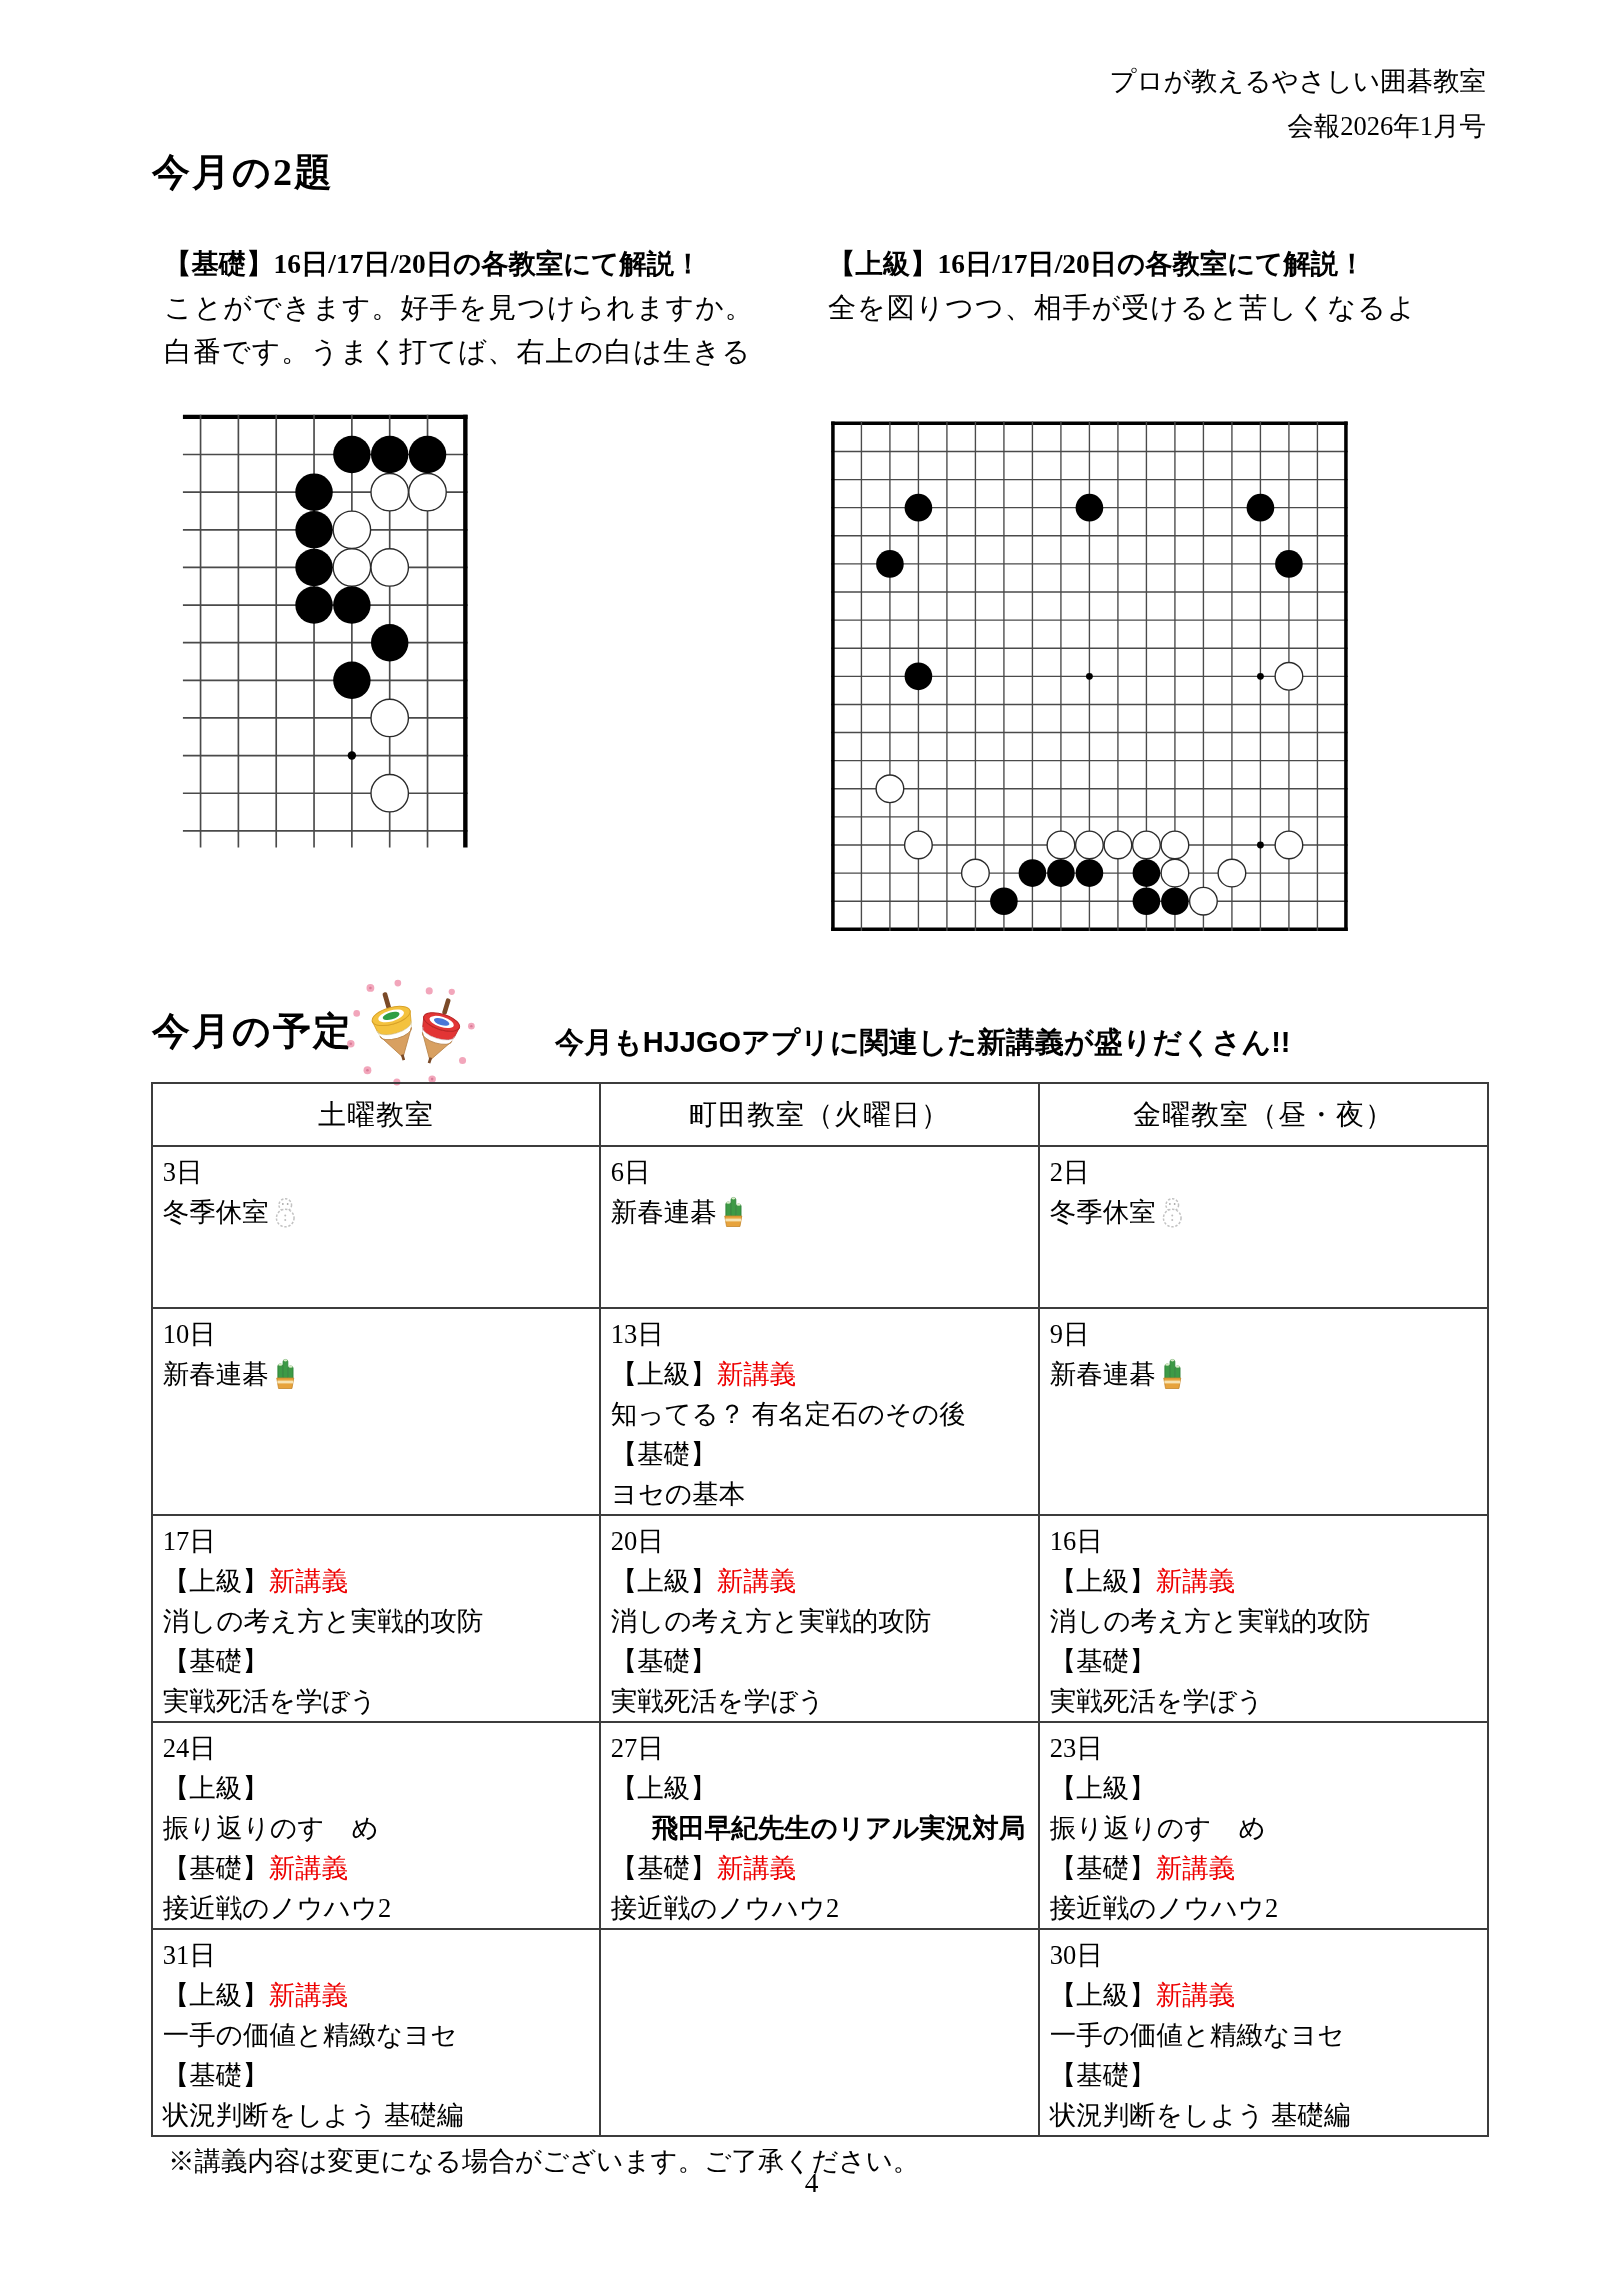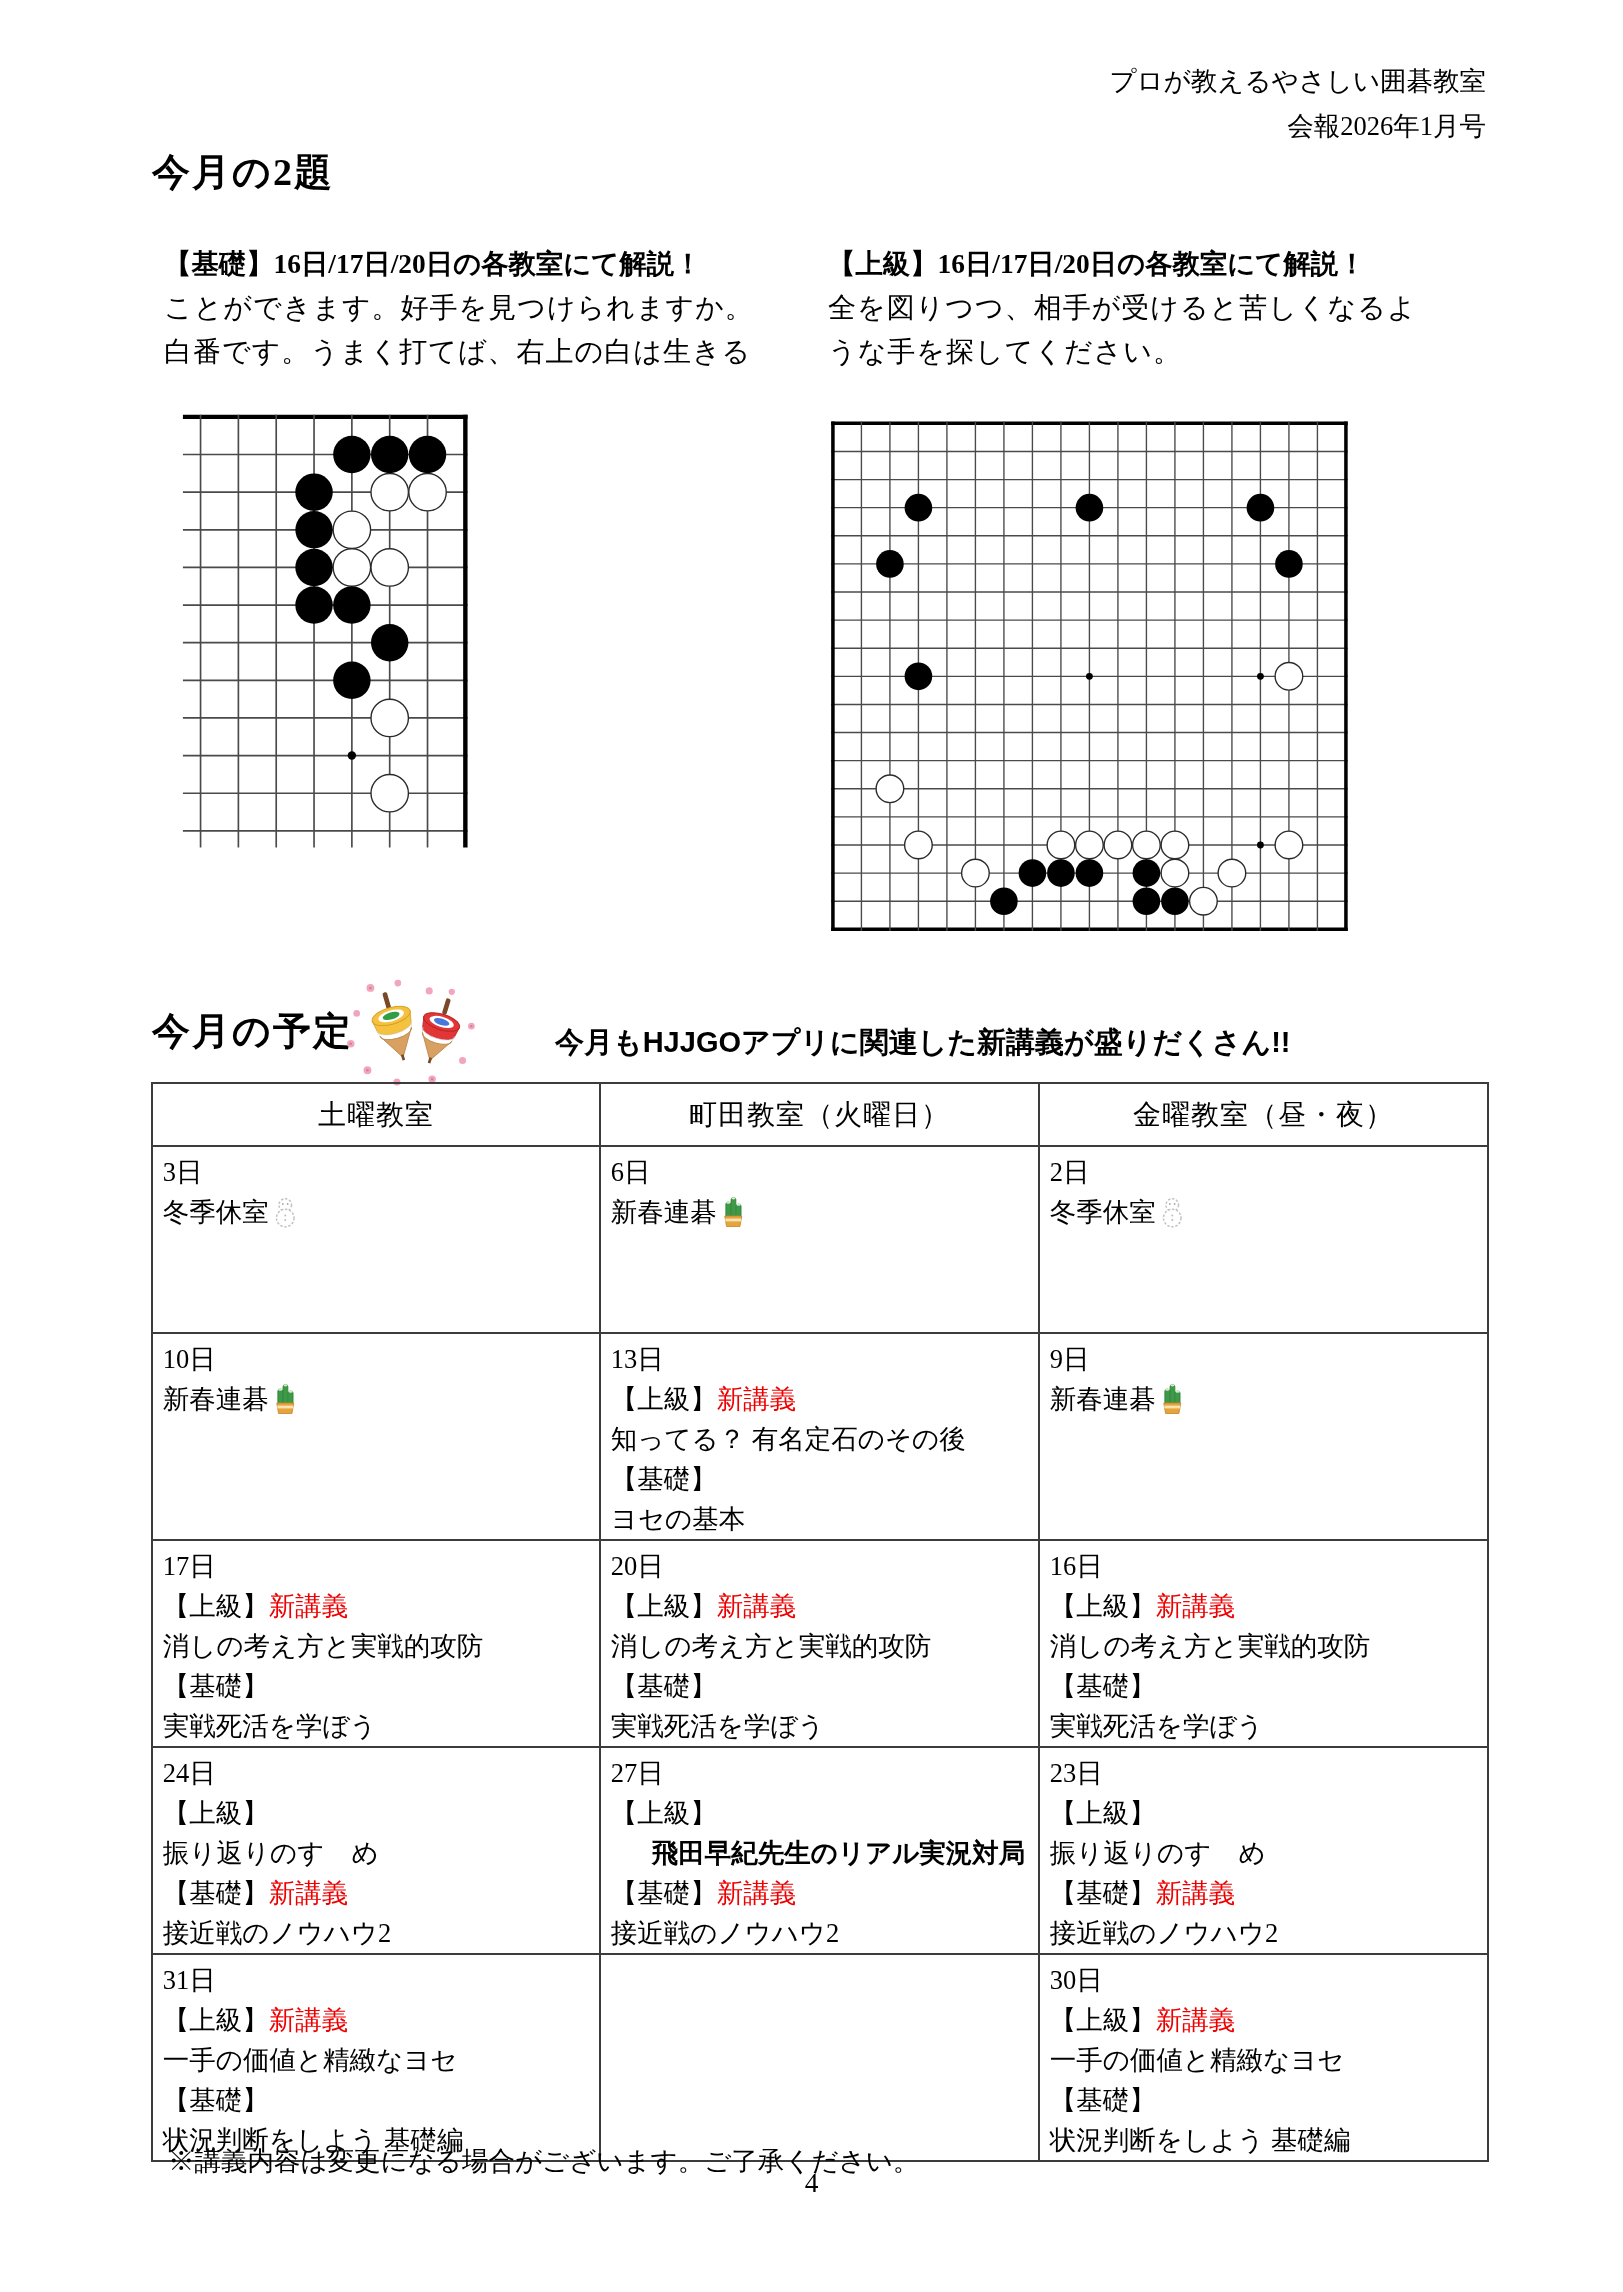--- a/index.html
+++ b/index.html
@@ -122,21 +122,20 @@
 
 <div class="abs problem problem-basic">
   <div class="problem-heading">【基礎】16日/17日/20日の各教室にて解説！</div>
   <div class="problem-line">ことができます。好手を見つけられますか。</div>
   <div class="problem-line">白番です。うまく打てば、右上の白は生きる</div>
 </div>
 
 <div class="abs problem problem-advanced">
   <div class="problem-heading">【上級】16日/17日/20日の各教室にて解説！</div>
   <div class="problem-line">全を図りつつ、相手が受けると苦しくなるよ</div>
-  <div class="problem-line">うな手を探してください。</div>
 </div>
 
 <svg id="board-basic" class="board-svg" width="294" height="441" viewBox="0 0 300 450">
     <line x1="4" y1="5" x2="294.45" y2="5" stroke="#000" stroke-width="4.5"></line>
     <line x1="4" y1="43.4" x2="294.45" y2="43.4" stroke="#4a4a4a" stroke-width="1.7"></line>
     <line x1="4" y1="81.8" x2="294.45" y2="81.8" stroke="#4a4a4a" stroke-width="1.7"></line>
     <line x1="4" y1="120.19999999999999" x2="294.45" y2="120.19999999999999" stroke="#4a4a4a" stroke-width="1.7"></line>
     <line x1="4" y1="158.6" x2="294.45" y2="158.6" stroke="#4a4a4a" stroke-width="1.7"></line>
     <line x1="4" y1="197" x2="294.45" y2="197" stroke="#4a4a4a" stroke-width="1.7"></line>
     <line x1="4" y1="235.39999999999998" x2="294.45" y2="235.39999999999998" stroke="#4a4a4a" stroke-width="1.7"></line>
@@ -261,21 +260,21 @@
       <col style="width:449px">
     </colgroup>
   <thead>
       <tr>
         <th>土曜教室</th>
         <th>町田教室（火曜日）</th>
         <th>金曜教室（昼・夜）</th>
       </tr>
     </thead>
   <tbody>
-      <tr style="height: 187px;">
+      <tr style="height: 162px;">
         <td>
           <div class="cell-line"><span>3日</span></div>
           <div class="cell-line"><span>冬季休室</span><svg class="cell-icon" viewBox="0 0 26 32">
               <use href="#icon-snowman"></use>
             </svg></div>
         </td>
         <td>
           <div class="cell-line"><span>6日</span></div>
           <div class="cell-line"><span>新春連碁</span><svg class="cell-icon" viewBox="0 0 26 32">
               <use href="#icon-kadomatsu"></use>

